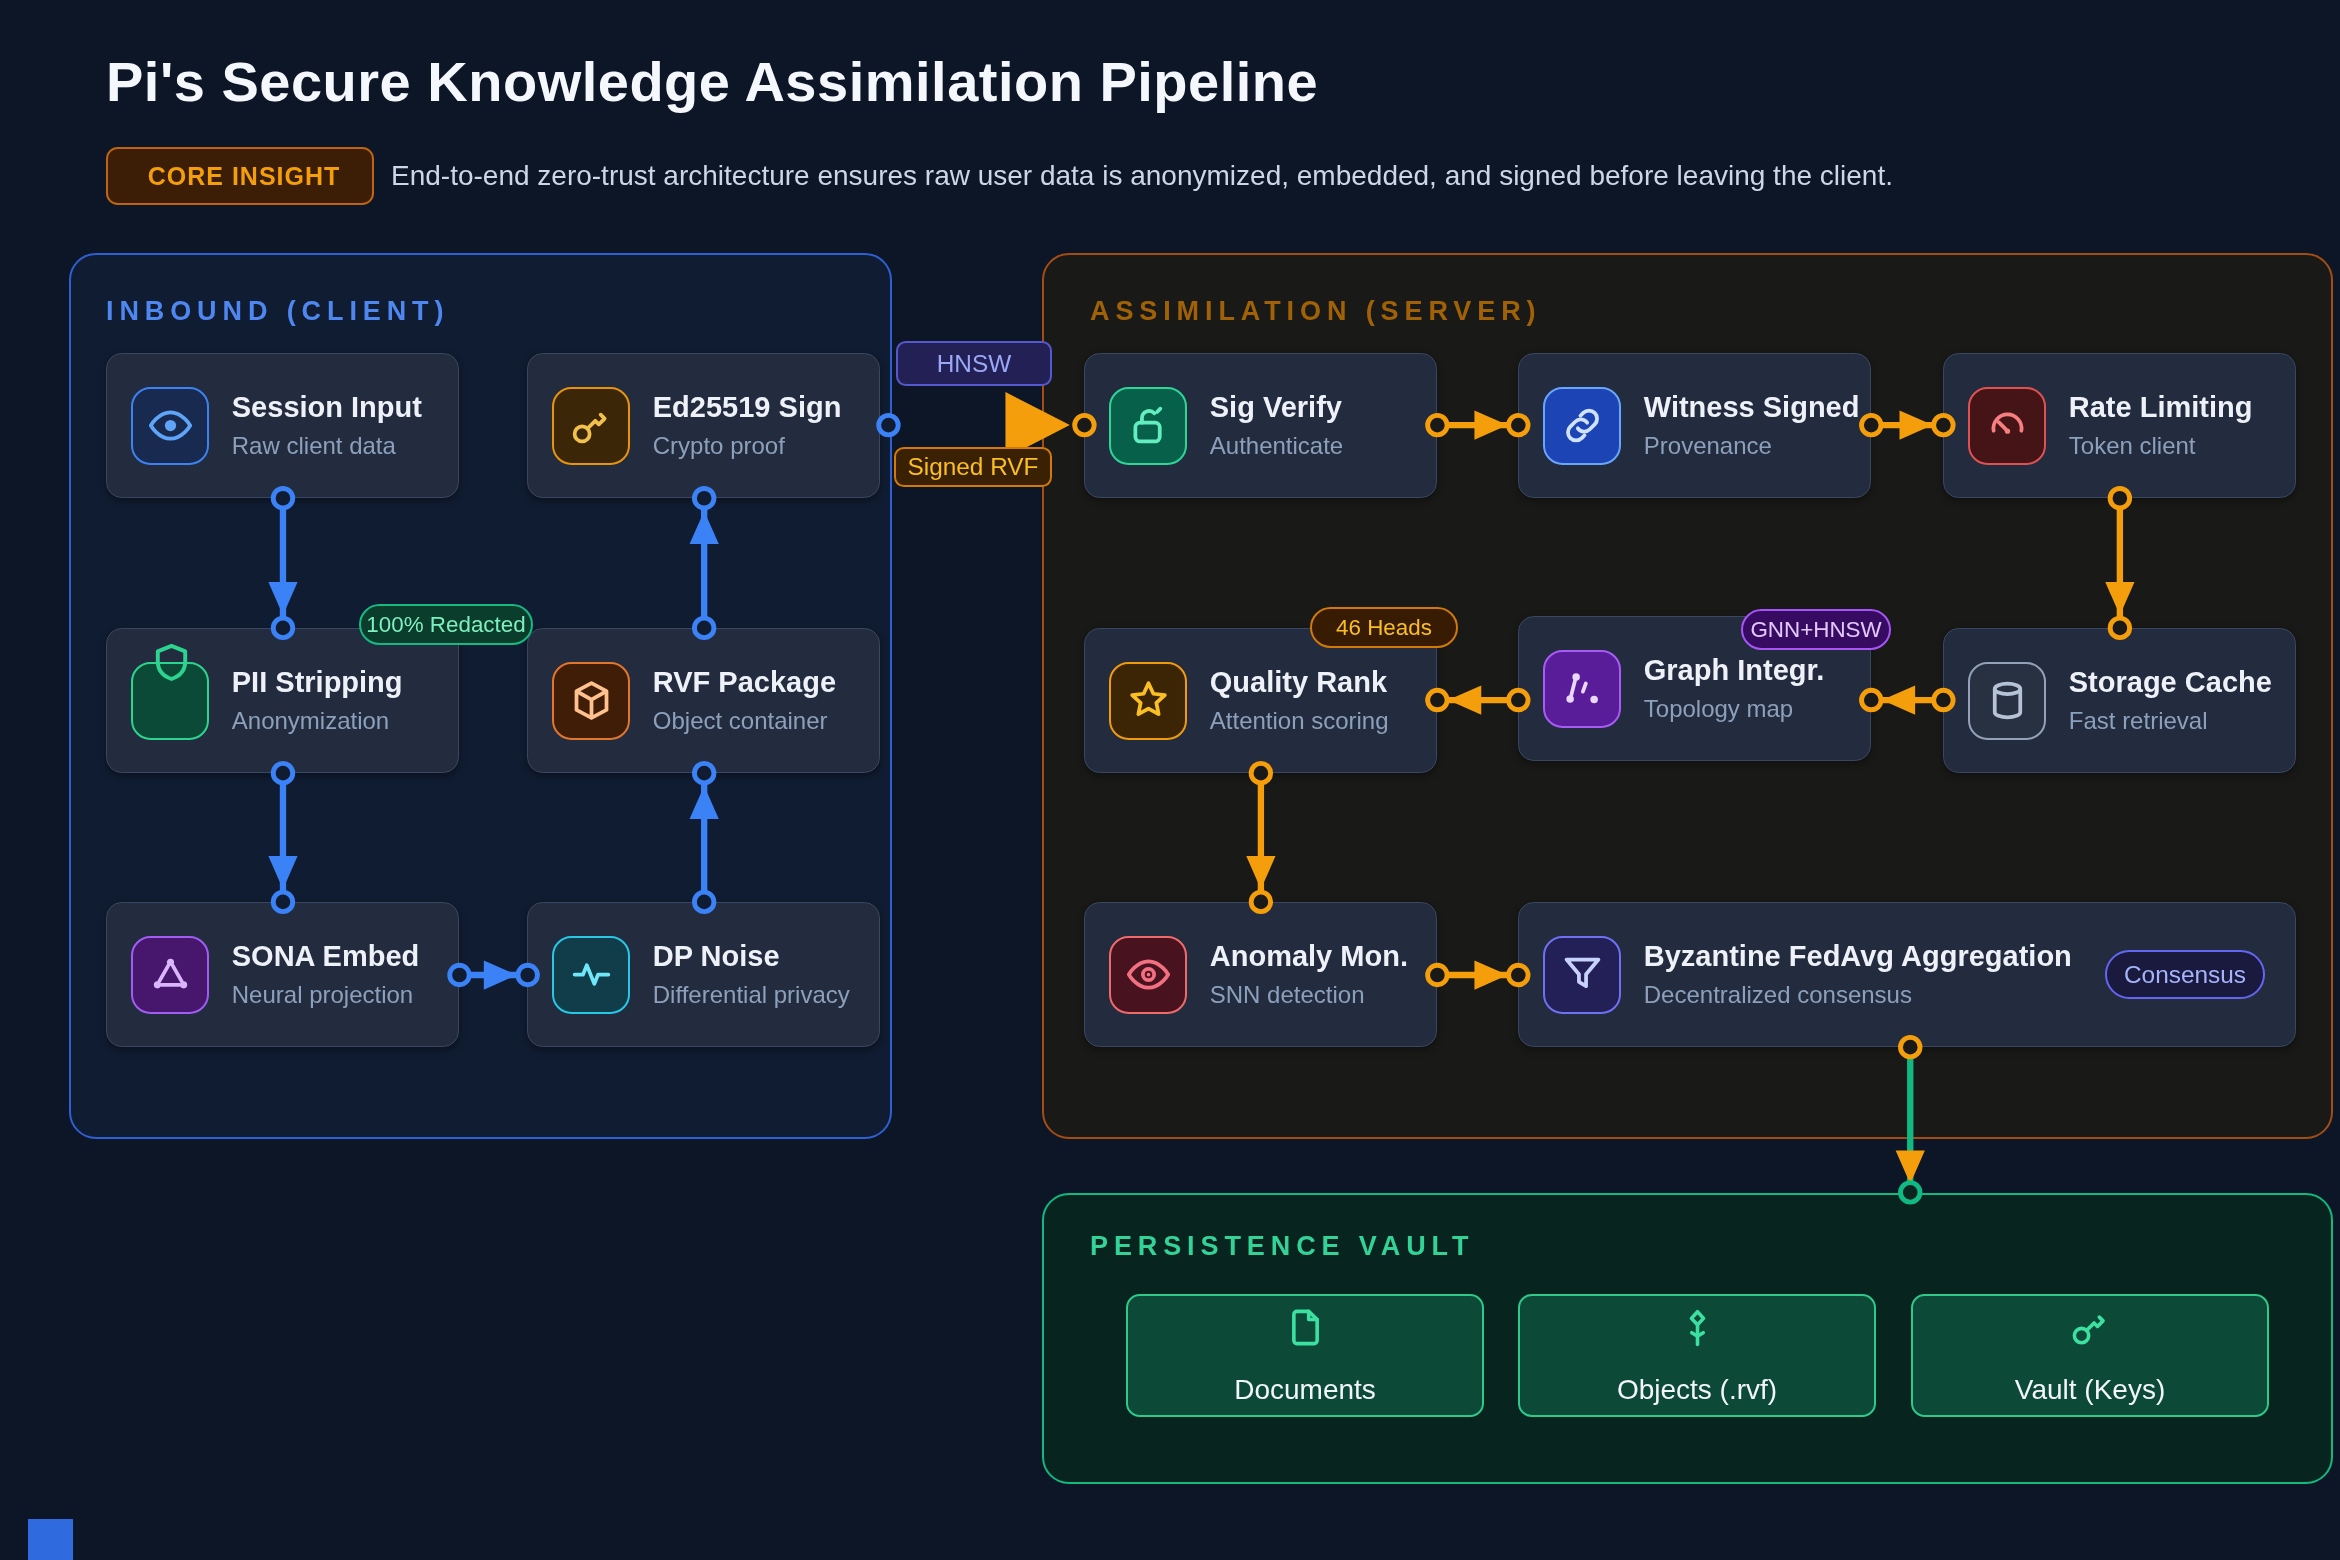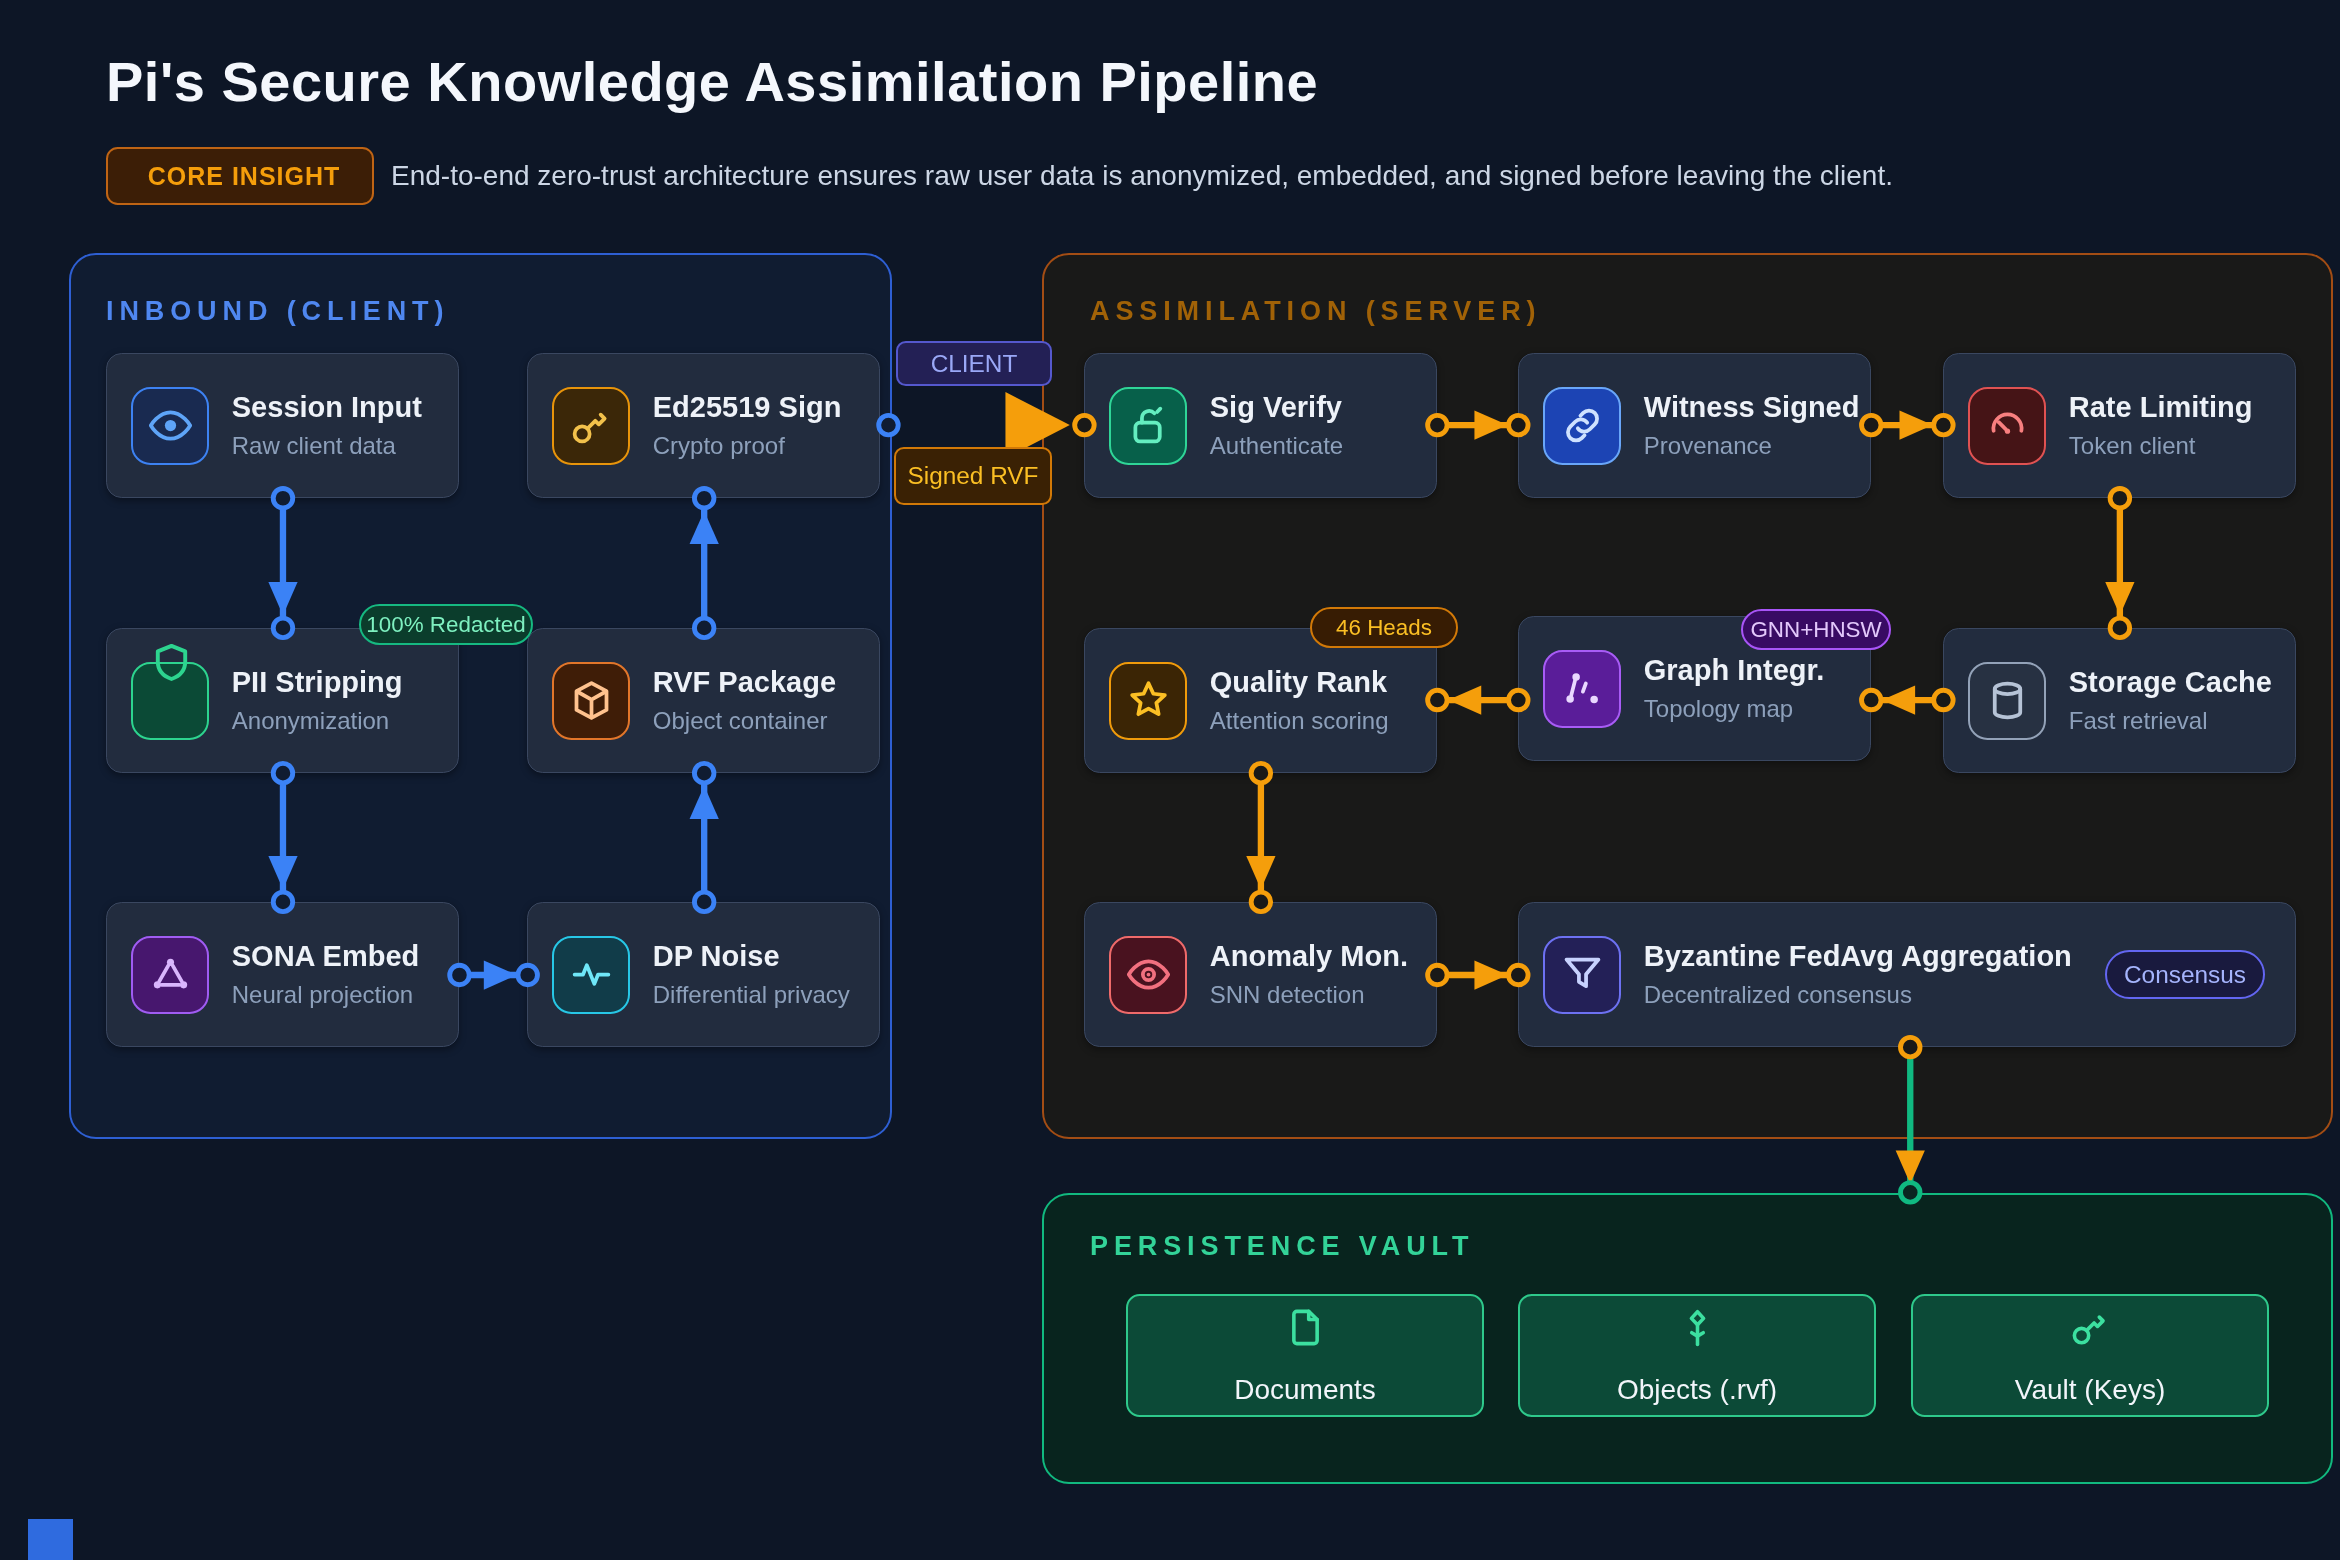--- a/index.html
+++ b/index.html
@@ -44,21 +44,21 @@
   .tl-purplefill{background:#5a1d99;border-color:#a85cf6;color:#e9d8ff}
   .tl-grey{background:#273142;border-color:#93a2b8;color:#b6c3d6}
   .tl-red2{background:#49121f;border-color:#ef6a6a;color:#f2707f}
   .tl-indigo{background:#232057;border-color:#6d71f2;color:#c7d2fe}
   .pii-shield{position:absolute;left:41px;top:11.7px;color:#2dd48f;}
   
   .pill{position:absolute;display:flex;align-items:center;justify-content:center;box-sizing:border-box;
         font-size:23.4px;z-index:5;}
   #https-badge{left:868px;top:341px;width:156px;height:45px;border:2.4px solid #5558ce;background:#232055;
                color:#9aa8f7;border-radius:9.8px;font-size:24.4px;}
-  #signedrvf-badge{left:866px;top:447px;width:158px;height:58px;border:2.4px solid #d27907;background:#3a2104;
+  #signedrvf-badge{left:866px;top:447px;width:158px;height:40px;border:2.4px solid #d27907;background:#3a2104;
                color:#fbbf24;border-radius:9.8px;font-size:24.4px;}
   #redacted-badge{left:331px;top:604px;width:174px;height:41px;border:2px solid #16b981;background:#0b3d2c;
                color:#7ef0c0;border-radius:20.5px;font-size:22.4px;}
   #heads-badge{left:1282px;top:607px;width:148px;height:41px;border:2px solid #d27907;background:#371c03;
                color:#fbbf24;border-radius:20.5px;font-size:22.4px;}
   #gnn-badge{left:1713px;top:609px;width:150px;height:41px;border:2px solid #a855f7;background:#380b63;
                color:#e3c8fb;border-radius:20.5px;font-size:22.4px;}
   #consensus-badge{left:2077px;top:950px;width:160px;height:49px;border:2px solid #6366f1;background:#191a3e;
                color:#a5b4fc;border-radius:24.4px;font-size:24.4px;}
   
@@ -377,21 +377,21 @@
     </g>
 
     <g>
       <line x1="1930" y1="1074" x2="1930" y2="1223" stroke="#10b981" stroke-width="6.5"></line>
       <polygon points="1915,1180 1945,1180 1930,1214" fill="#f59e0b"></polygon>
       <circle cx="1930" cy="1074" r="10" fill="#191918" stroke="#f59e0b" stroke-width="5"></circle>
       <circle cx="1930" cy="1223" r="10" fill="#0a2520" stroke="#10b981" stroke-width="5"></circle>
     </g>
   </svg>
 
-  <div class="pill" id="https-badge">CLIENT</div>
+  <div class="pill" id="https-badge">HNSW</div>
   <div class="pill" id="signedrvf-badge">Signed RVF</div>
   <div class="pill" id="redacted-badge">100% Redacted</div>
   <div class="pill" id="heads-badge">46 Heads</div>
   <div class="pill" id="gnn-badge">GNN+HNSW</div>
   <div class="pill" id="consensus-badge">Consensus</div>
 
   <div class="abs" id="corner-deco"></div>
 </div>
 
 

